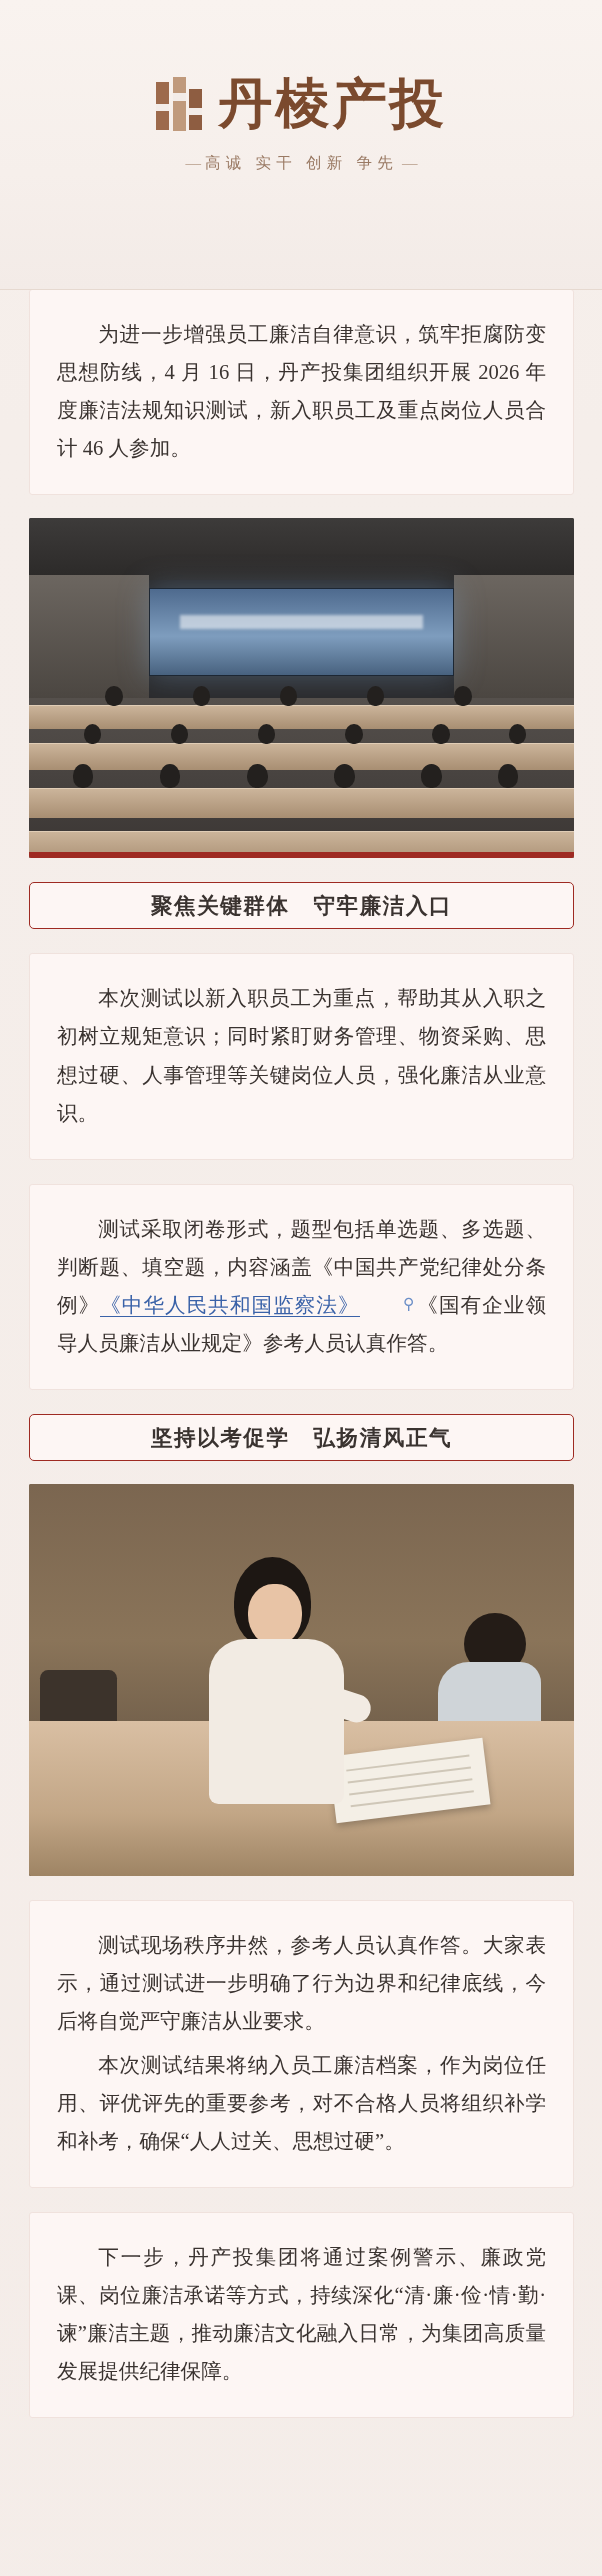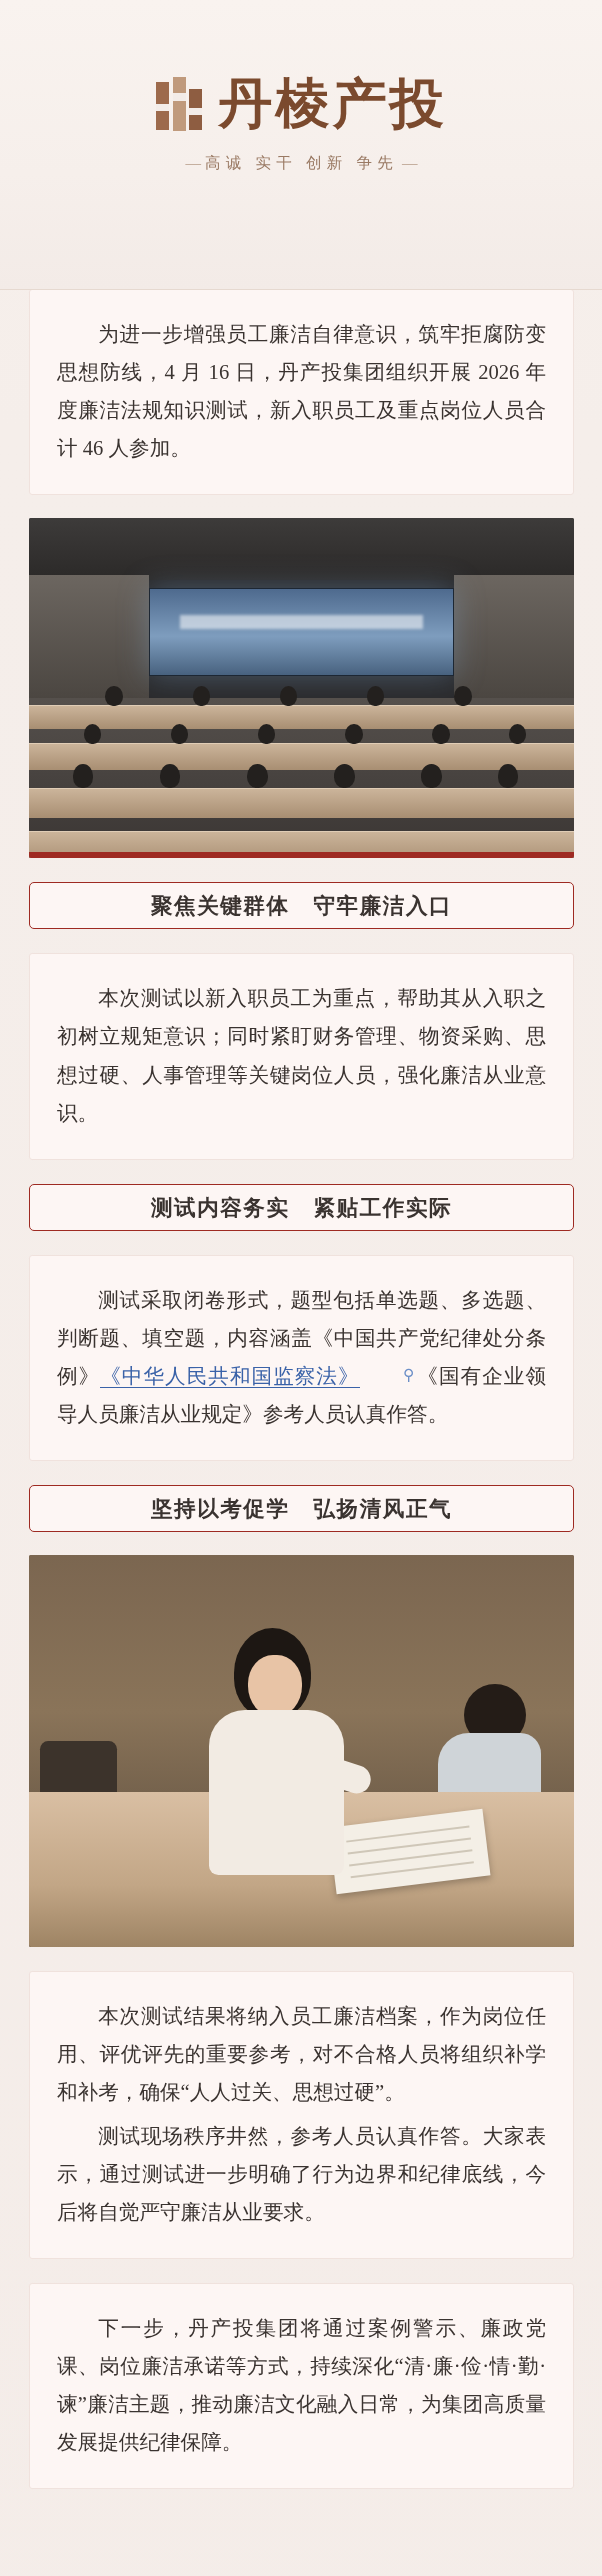--- a/index.html
+++ b/index.html
@@ -324,23 +324,20 @@
     </div>
 
     <div class="banner">
       <span>聚焦关键群体<span class="gap"></span>守牢廉洁入口</span>
     </div>
     <div class="section-gap"></div>
     <div class="card">
       <p class="para">本次测试以新入职员工为重点，帮助其从入职之初树立规矩意识；同时紧盯财务管理、物资采购、思想过硬、人事管理等关键岗位人员，强化廉洁从业意识。</p>
     </div>
 
-    <div class="banner">
-      <span>测试内容务实<span class="gap"></span>紧贴工作实际</span>
-    </div>
     <div class="section-gap"></div>
     <div class="card">
       <p class="para">
         <span>测试采取闭卷形式，题型包括单选题、多选题、判断题、填空题，内容涵盖《中国共产党纪律处分条例》</span><a class="link" href="#">《中华人民共和国监察法》</a><span class="searchglyph">⚲</span><span>《国有企业领导人员廉洁从业规定》参考人员认真作答。</span>
       </p>
     </div>
 
     <div class="banner">
       <span>坚持以考促学<span class="gap"></span>弘扬清风正气</span>
     </div>
@@ -364,22 +361,22 @@
           <div class="hair"></div>
           <div class="face"></div>
           <div class="torso"></div>
           <div class="arm"></div>
         </div>
       </div>
     </div>
 
     <div class="section-gap"></div>
     <div class="card">
+      <p class="para">测试现场秩序井然，参考人员认真作答。大家表示，通过测试进一步明确了行为边界和纪律底线，今后将自觉严守廉洁从业要求。</p>
       <p class="para">本次测试结果将纳入员工廉洁档案，作为岗位任用、评优评先的重要参考，对不合格人员将组织补学和补考，确保“人人过关、思想过硬”。</p>
-      <p class="para">测试现场秩序井然，参考人员认真作答。大家表示，通过测试进一步明确了行为边界和纪律底线，今后将自觉严守廉洁从业要求。</p>
     </div>
 
     <div class="section-gap"></div>
     <div class="card">
       <p class="para">下一步，丹产投集团将通过案例警示、廉政党课、岗位廉洁承诺等方式，持续深化“清·廉·俭·情·勤·谏”廉洁主题，推动廉洁文化融入日常，为集团高质量发展提供纪律保障。</p>
     </div>
 
   </div>
 </div>
 

